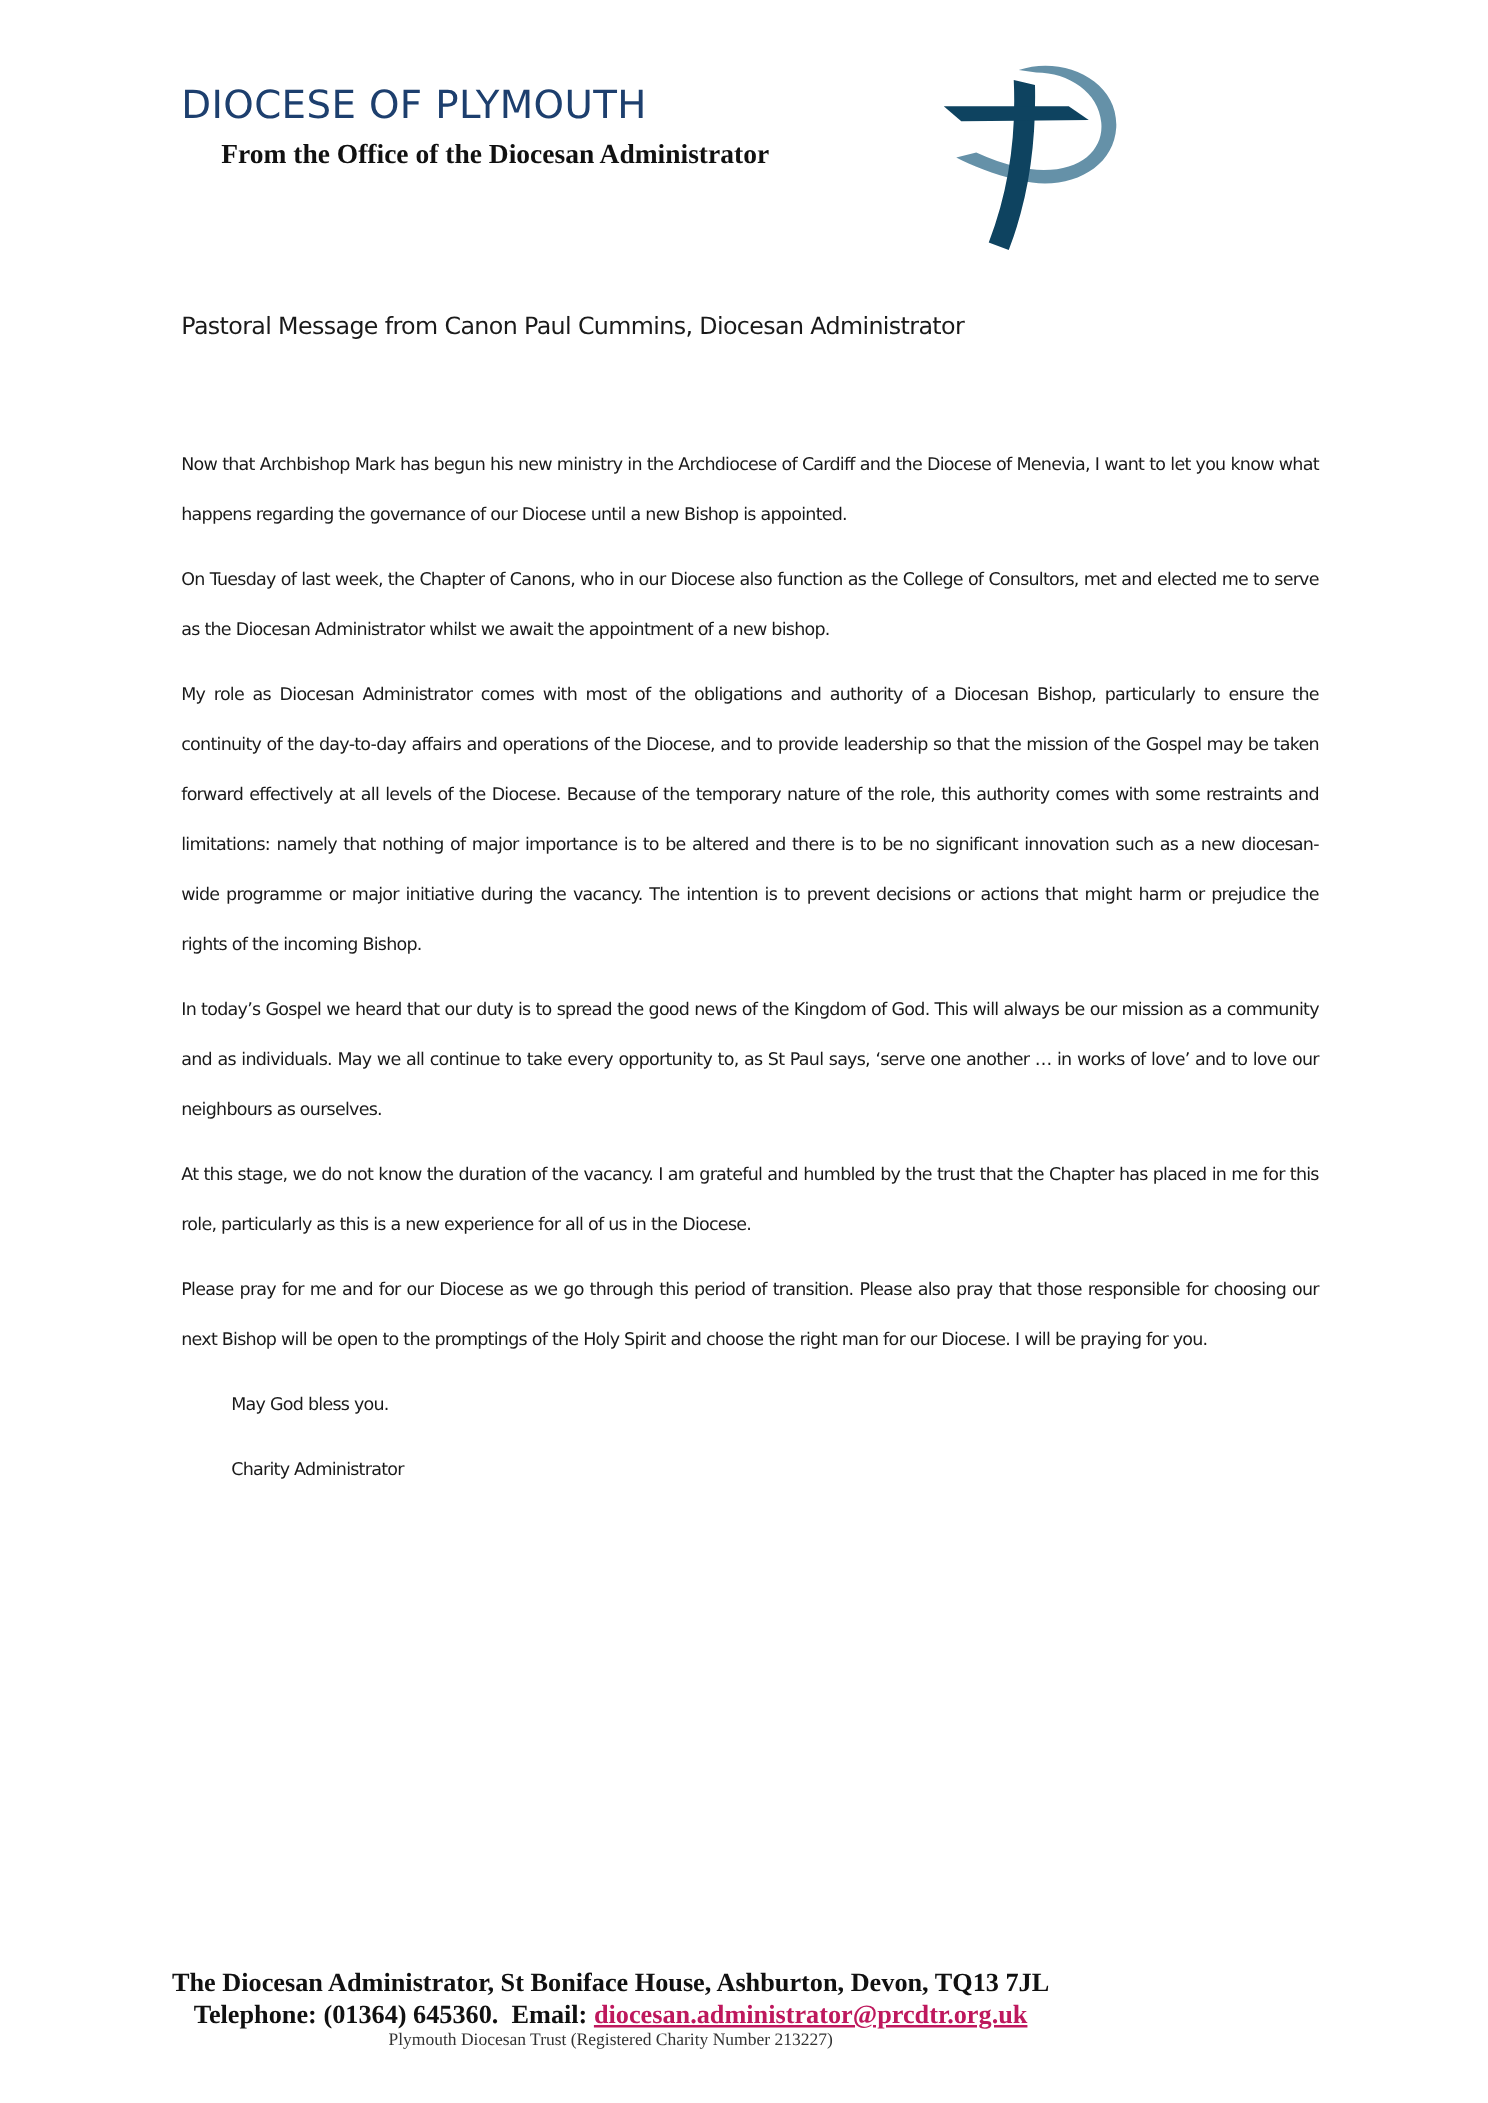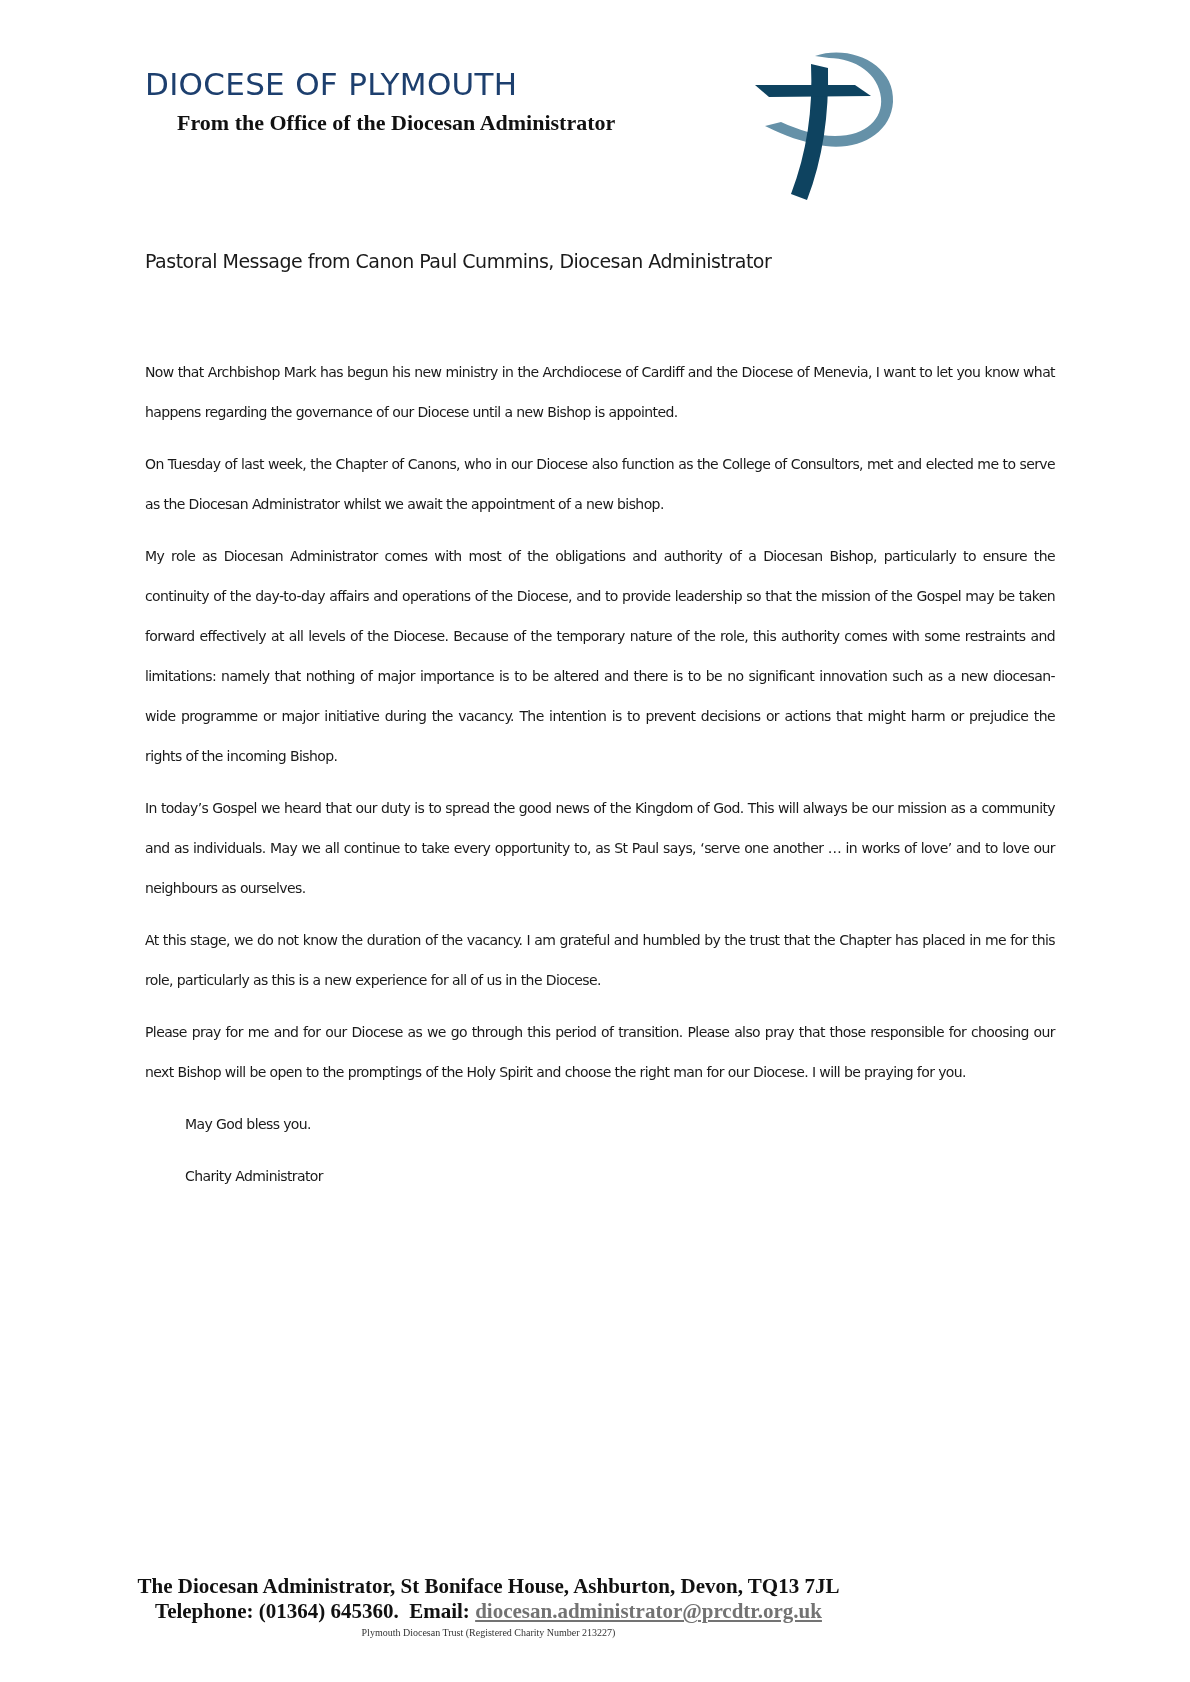--- a/index.html
+++ b/index.html
@@ -31,22 +31,22 @@
     line-height: 40px; letter-spacing: -0.6px;
   }
   .body p { margin: 0 0 12px 0; text-align: justify; }
   .body p.left { text-align: left; margin-left: 40px; }
 
   .footer {
     position: absolute; left: 0; top: 1574px; width: 977px;
     text-align: center; font-family: "Liberation Serif", serif; color: #111;
   }
   .footer .l1, .footer .l2 { font-size: 21px; font-weight: bold; line-height: 25px; }
-  .footer .l3 { font-size: 10px; line-height: 17px; color: #333; }
-  .footer a { color: #737373; text-decoration: underline; }
+  .footer .l3 { font-size: 14px; line-height: 17px; color: #333; }
+  .footer a { color: #be185d; text-decoration: underline; }
 </style>
 </head>
 <body>
 
 <div class="page">
 
   <div class="letterhead-title">DIOCESE OF PLYMOUTH</div>
   <div class="letterhead-sub">From the Office of the Diocesan Administrator</div>
 
   <svg class="logo" viewBox="0 0 145 160" xmlns="http://www.w3.org/2000/svg">

